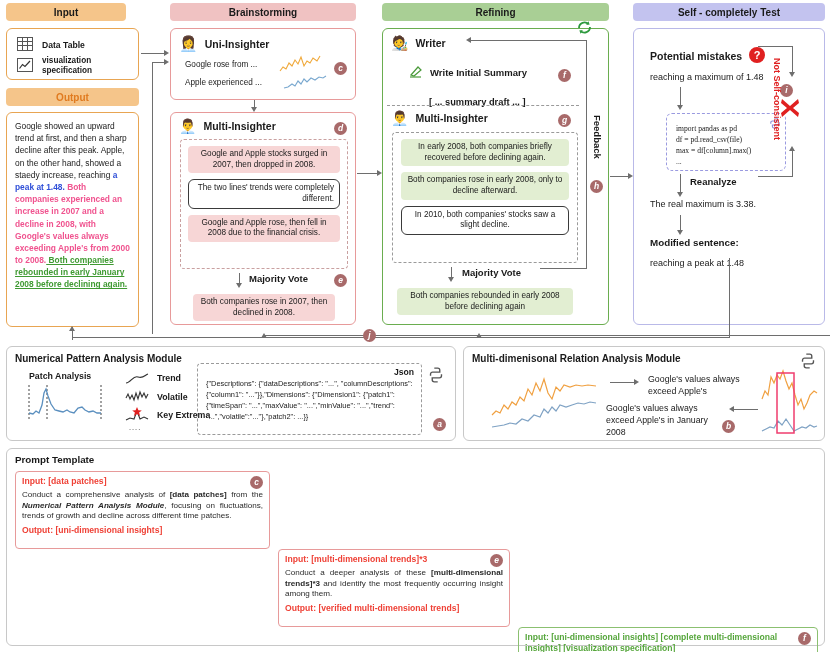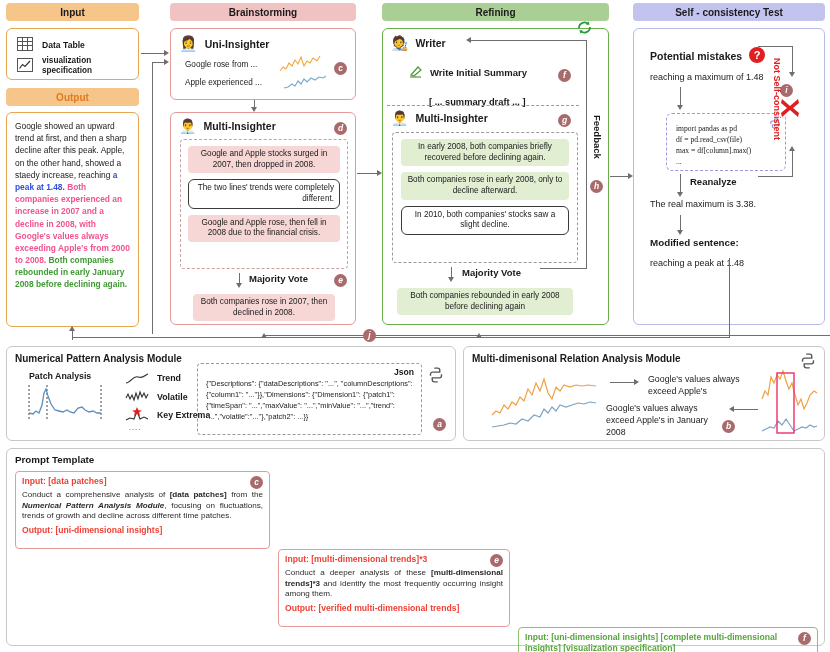--- a/index.html
+++ b/index.html
@@ -73,38 +73,38 @@
   .pt-cell.green { border-color:#8bc070; }
   .pt-io-red { color:#ef4136; font-weight:bold; font-size:8.6px; line-height:1.25; }
   .pt-io-green { color:#56a63c; font-weight:bold; font-size:8.6px; line-height:1.25; }
   .pt-body { font-size:8.1px; line-height:1.34; text-align:justify; margin:3px 0; color:#2a2a2a; }
   .pt-body b { font-weight:bold; }
   .pt-body i { font-style:italic; }
 
   
   .c-blue { color:#2f4fd8; font-weight:bold; }
   .c-pink { color:#f0538f; font-weight:bold; }
-  .c-green { color:#3f9a32; font-weight:bold; }
+  .c-green { color:#3f9a32; font-weight:bold;text-decoration:underline; }
 
   .vtxt { writing-mode: vertical-rl; }
 </style>
 </head>
 <body>
 
-<div class="abs colhdr hdr-input" style="left:6px; top:3px; width:133px;">
+<div class="abs colhdr hdr-input" style="left:6px; top:3px; width:120px;">
   <span>Input</span>
 </div>
 <div class="abs colhdr hdr-brain" style="left:170px; top:3px; width:186px;">
   <span>Brainstorming</span>
 </div>
 <div class="abs colhdr hdr-refine" style="left:382px; top:3px; width:227px;">
   <span>Refining</span>
 </div>
 <div class="abs colhdr hdr-self" style="left:633px; top:3px; width:192px;">
-  <span>Self - consistency Test</span>
+  <span>Self - completely Test</span>
 </div>
 
 <div class="abs panel p-orange" style="left:6px; top:28px; width:133px; height:52px;">
   <div class="abs" style="left:10px; top:8px; display:flex; align-items:center; gap:9px;">
     <span>
       <svg width="16" height="14" viewBox="0 0 16 14">
           <rect x="0.5" y="0.5" width="15" height="13" fill="none" stroke="#555" stroke-width="1"></rect>
           <line x1="0.5" y1="4.5" x2="15.5" y2="4.5" stroke="#555"></line>
           <line x1="0.5" y1="8.5" x2="15.5" y2="8.5" stroke="#555"></line>
           <line x1="5.5" y1="0.5" x2="5.5" y2="13.5" stroke="#555"></line>

